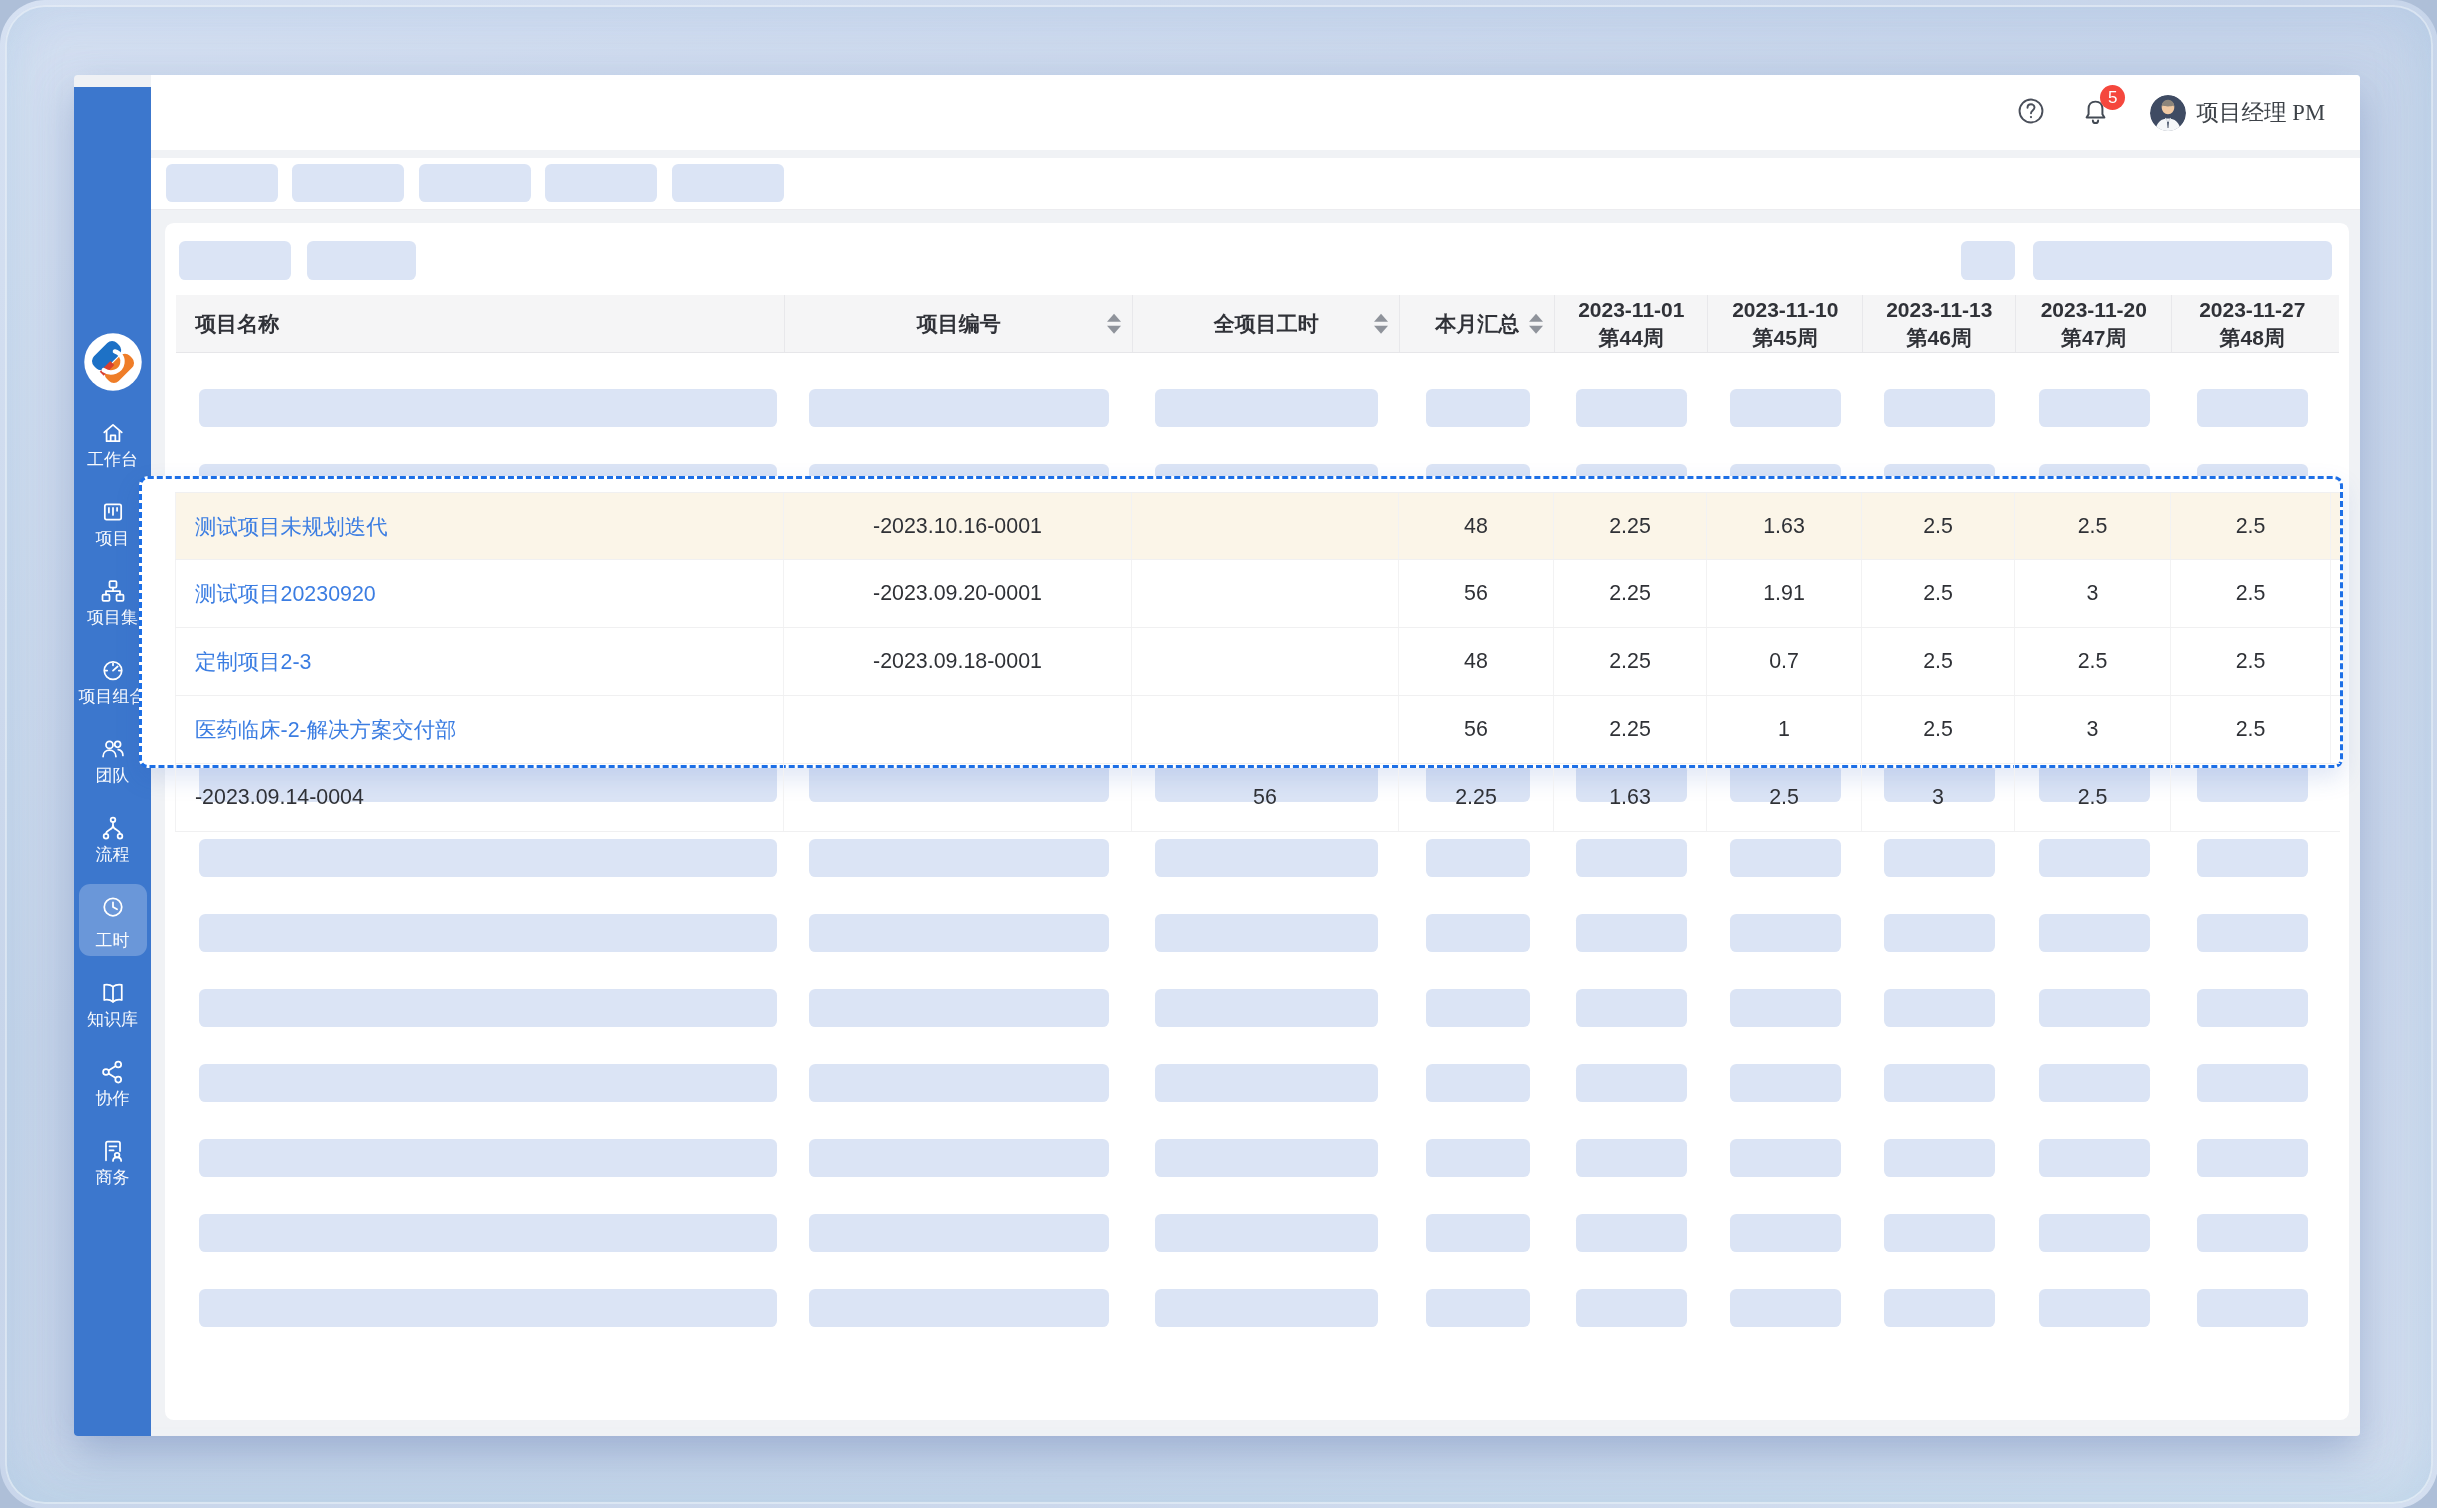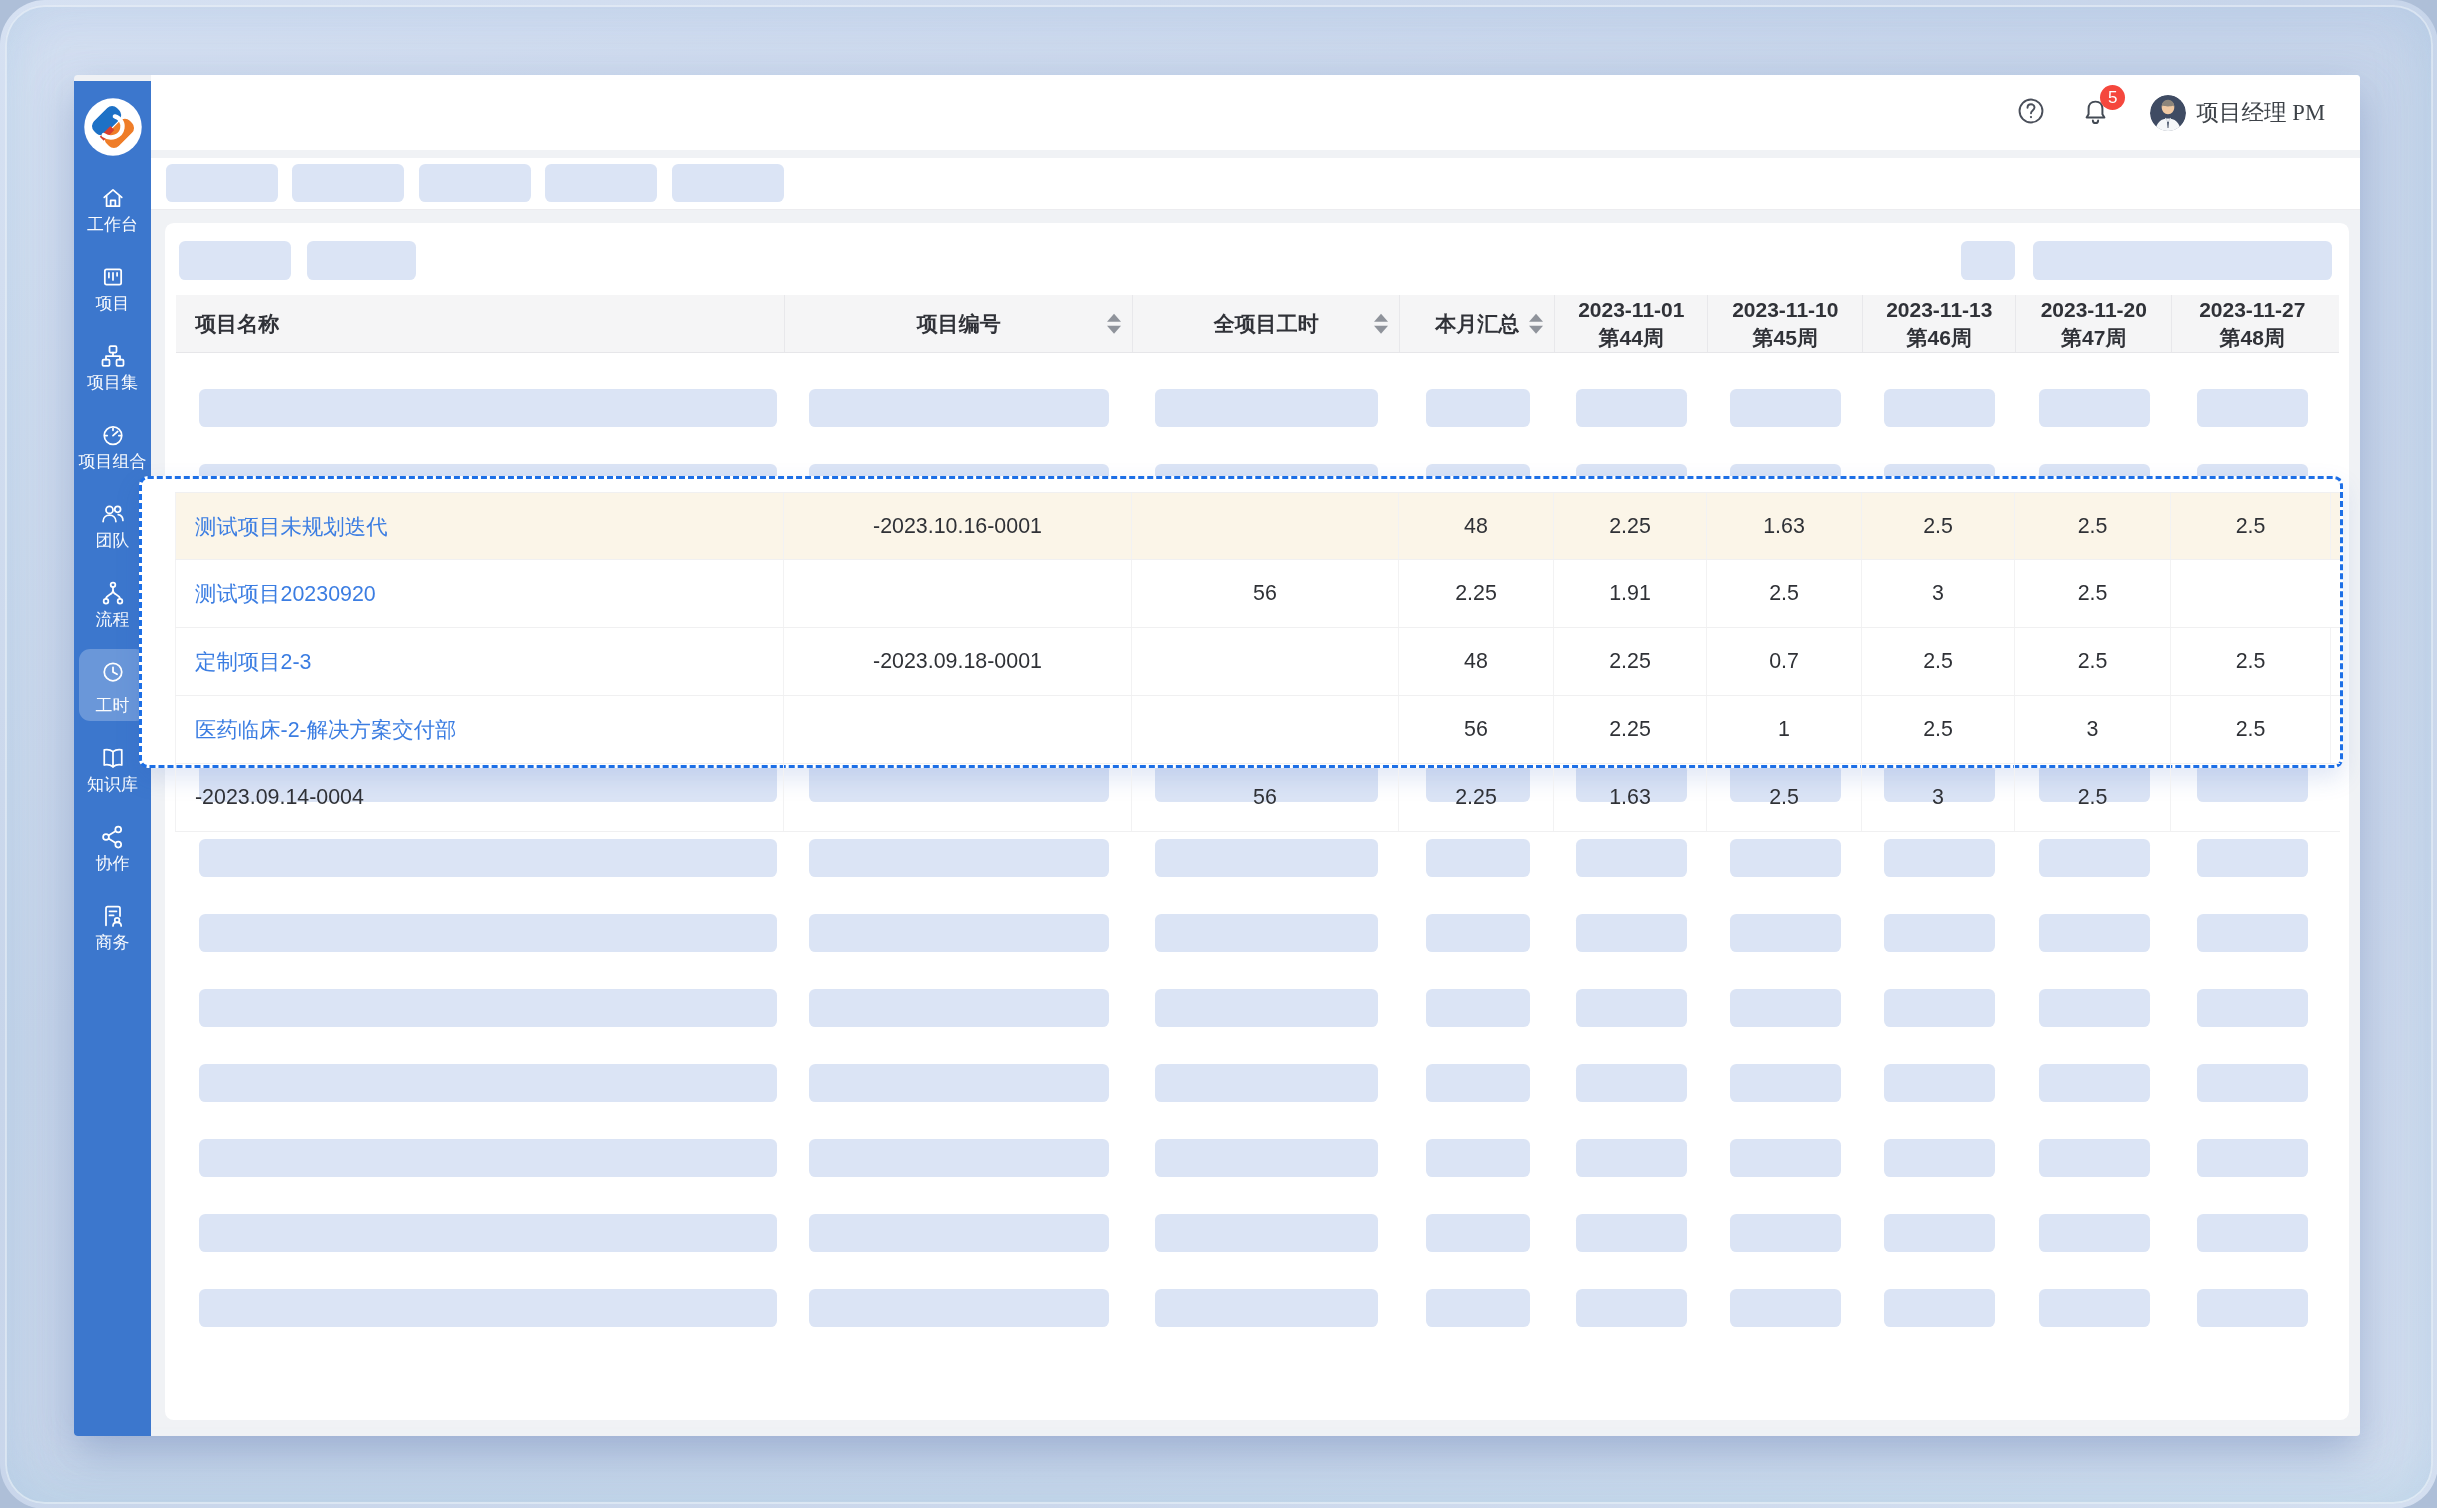--- a/index.html
+++ b/index.html
@@ -5,22 +5,22 @@
   html,body{margin:0;padding:0;background:#aebfd8;}
   .frame{position:relative;width:2438px;height:1509px;border-radius:45px;overflow:hidden;
     background:linear-gradient(155deg,#d6e1f2 0%,#c7d5ea 40%,#ccd8ec 75%,#d4dff0 100%);
     font-family:"Liberation Sans","DejaVu Sans",sans-serif;}
   .frame::after{content:"";position:absolute;inset:5px;border-radius:40px;pointer-events:none;
     box-shadow:inset 0 0 0 1.9px rgba(255,255,255,.45), inset 0 -19px 57px rgba(140,200,220,.22), inset 0 19px 57px rgba(150,170,220,.18);}
   .window{position:absolute;left:74px;top:75px;width:2286px;height:1361px;background:var(--c-page-bg,#f0f2f5);
     border-radius:3.8px;box-shadow:0 16.3px 44px rgba(70,100,160,.35);overflow:hidden;}
 
   
-  .sidebar{position:absolute;left:0;top:6px;bottom:0;width:77px;background:var(--c-sidebar,#3c77cd);z-index:2;
-    display:flex;flex-direction:column;align-items:center;}
+  .sidebar{position:absolute;left:0;top:12px;bottom:0;width:77px;background:var(--c-sidebar,#3c77cd);z-index:2;
+    display:flex;flex-direction:column;align-items:center;justify-content:center;}
   .logo{width:60px;height:60px;margin-top:16.3px;flex:0 0 auto;}
   .logo svg{width:60px;height:60px;display:block;}
   #side-nav{margin-top:18px;display:flex;flex-direction:column;}
   .side-item{width:68px;padding:8.8px 0 6.3px;margin:0 auto 14.5px;display:flex;flex-direction:column;align-items:center;
     border-radius:11.3px;cursor:pointer;}
   .side-item.active{background:var(--c-sidebar-active,rgba(255,255,255,.24));gap:7px;}
   .side-ico svg{width:28px;height:28px;display:block;}
   .side-label{margin-top:4.4px;font-size:17px;color:rgba(255,255,255,.97);line-height:1;white-space:nowrap;}
 
   
@@ -474,20 +474,21 @@
           <div class="ocell">2.25</div>
           <div class="ocell">1.63</div>
           <div class="ocell">2.5</div>
           <div class="ocell">2.5</div>
           <div class="ocell">2.5</div>
         </div>
         <div class="orow grid-cols">
           <div class="ocell">
             <a class="project-link">测试项目20230920</a>
           </div>
+          <div class="ocell">-2023.09.20-0001</div>
           <div class="ocell"></div>
           <div class="ocell">56</div>
           <div class="ocell">2.25</div>
           <div class="ocell">1.91</div>
           <div class="ocell">2.5</div>
           <div class="ocell">3</div>
           <div class="ocell">2.5</div>
         </div>
         <div class="orow grid-cols">
           <div class="ocell">

